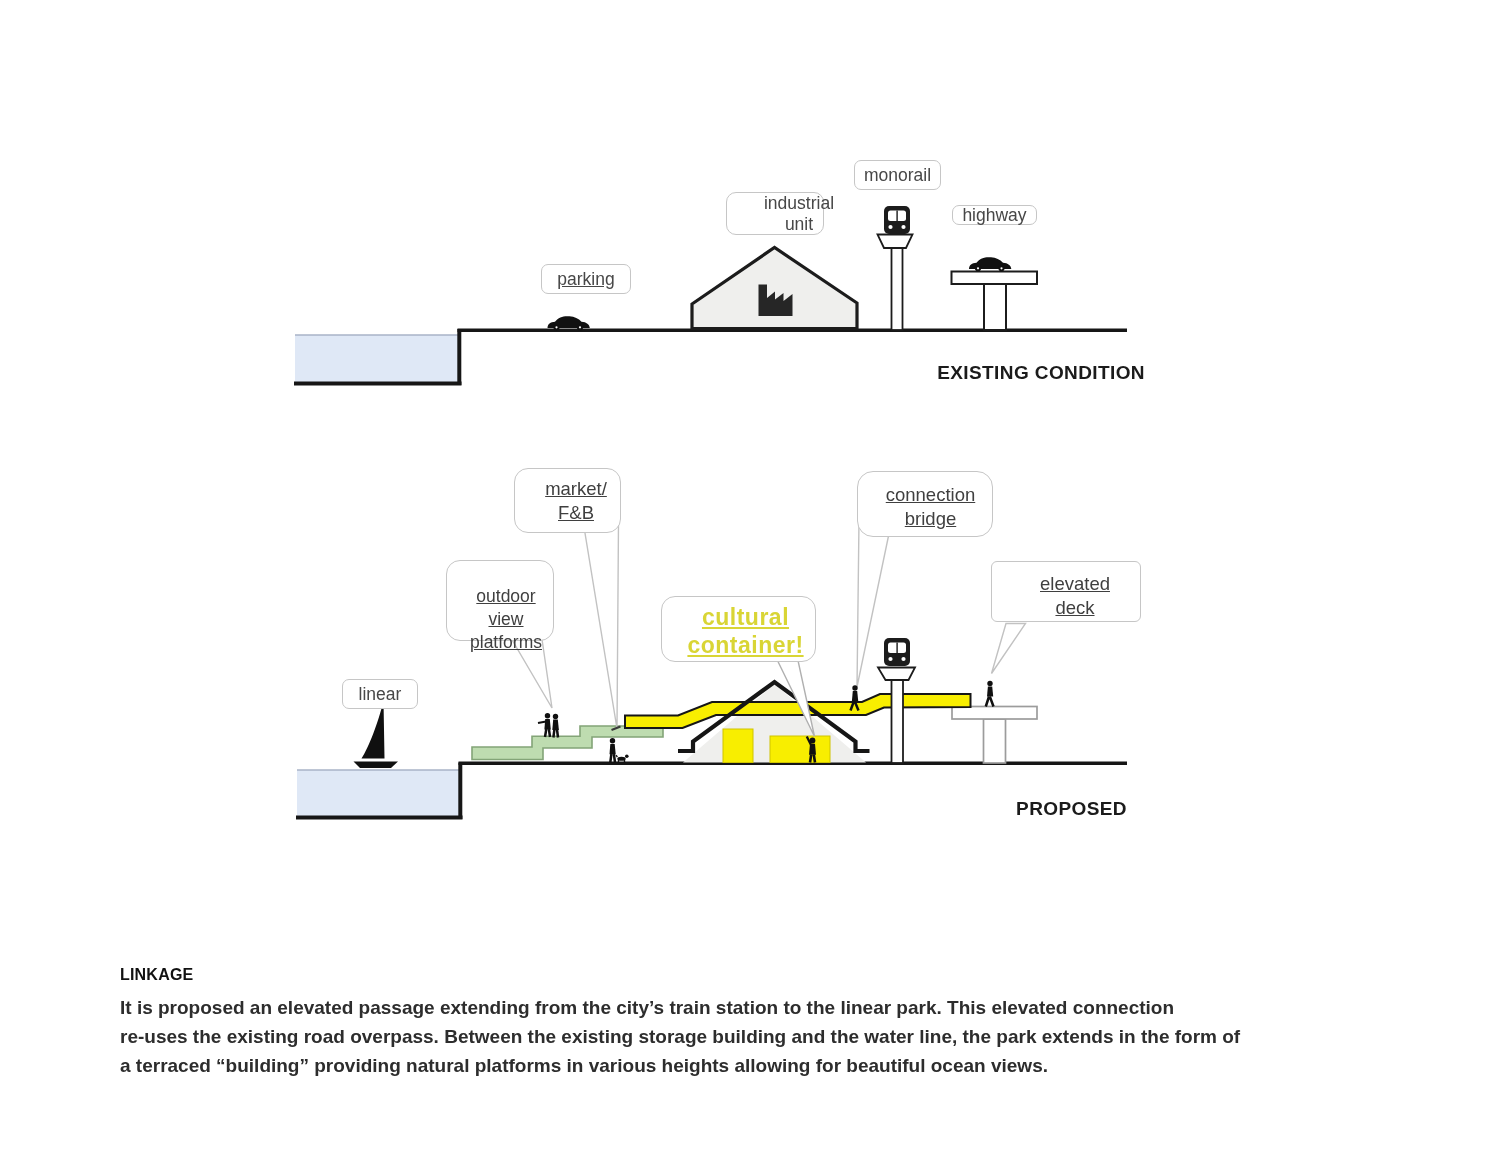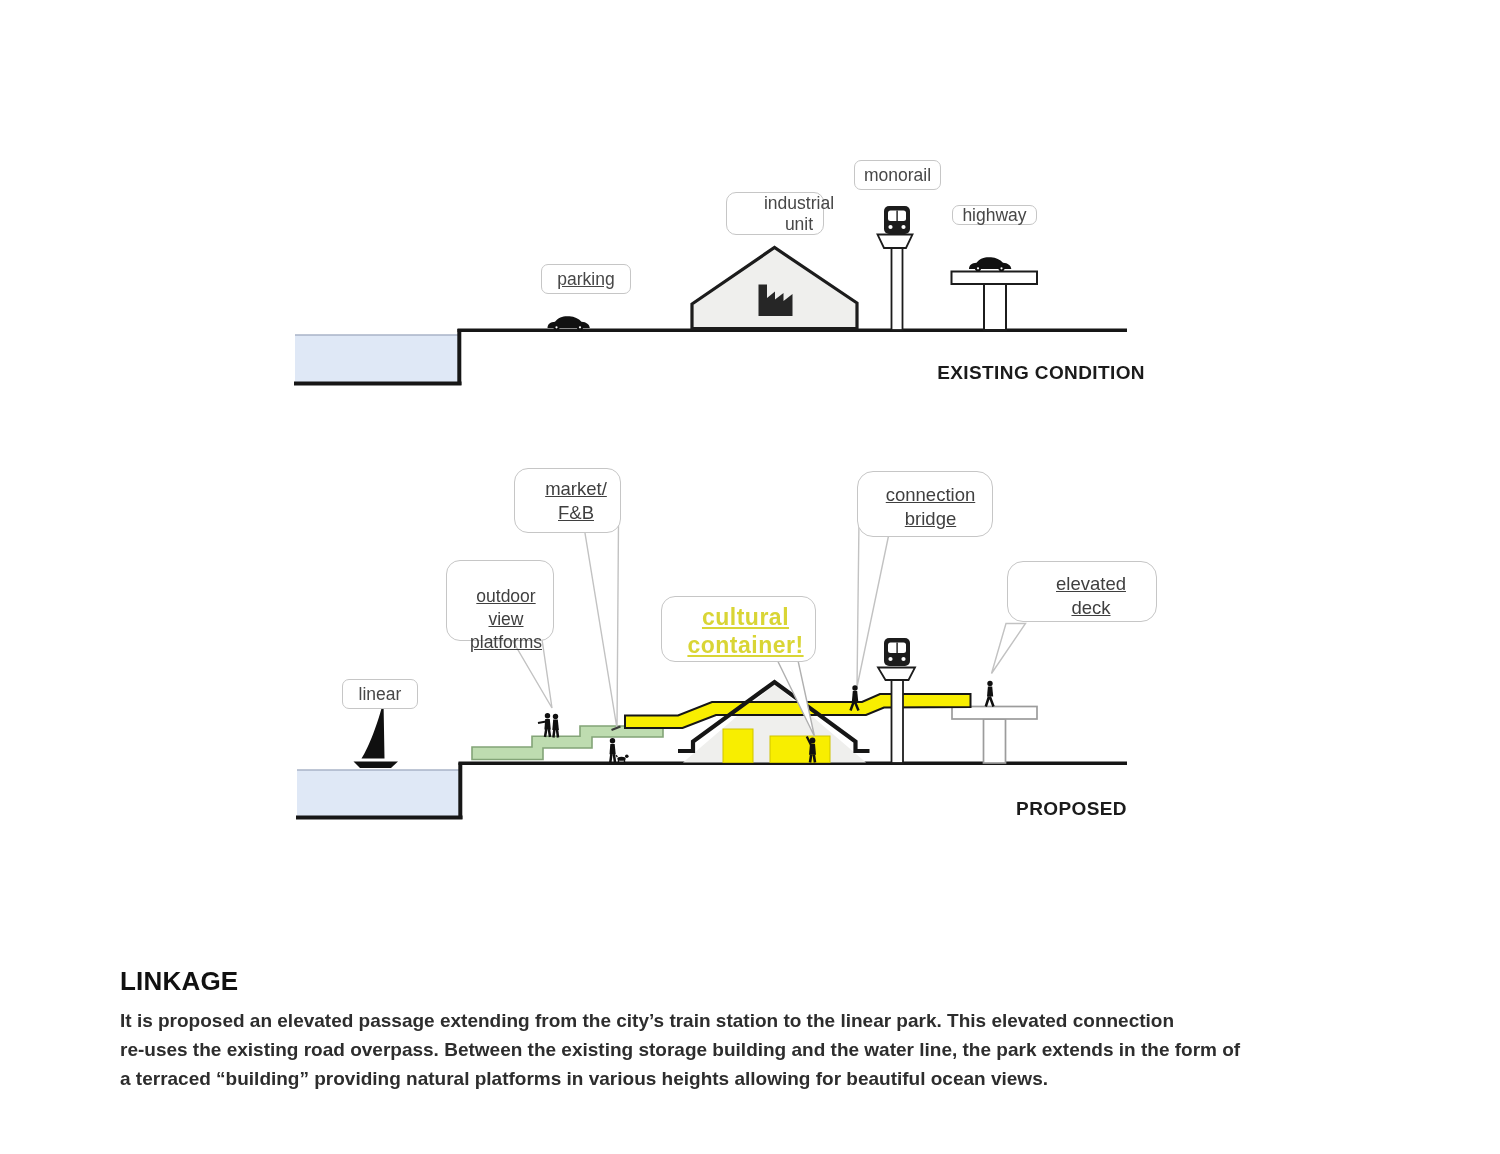--- a/index.html
+++ b/index.html
@@ -9,21 +9,21 @@
   .lbl{position:absolute;box-sizing:border-box;background:#fff;border:1.6px solid #c6c6c6;
        border-radius:7px;color:#474747;font-size:17.5px;display:flex;align-items:center;
        justify-content:center;text-align:center;white-space:pre-line;line-height:1.16;z-index:3;}
   .bubble{position:absolute;box-sizing:border-box;background:#fff;border:1.5px solid #c6c6c6;
        border-radius:14px;color:#3f3f3f;font-size:18.5px;line-height:1.32;text-align:center;
        white-space:pre-line;z-index:3;text-decoration:underline;}
   .bubble.cultural{color:#d9d535;font-weight:bold;font-size:23px;line-height:1.2;letter-spacing:0.5px;}
   .section-title{position:absolute;font-weight:bold;font-size:19px;color:#1b1b1b;
        letter-spacing:0.4px;text-align:right;z-index:3;}
   .desc{position:absolute;left:120px;top:966px;width:1300px;z-index:3;}
-  .desc-heading{font-weight:bold;font-size:26px;color:#111;margin-bottom:9px;letter-spacing:0.2px;}
+  .desc-heading{font-weight:bold;font-size:16px;color:#111;margin-bottom:9px;letter-spacing:0.2px;}
   .desc-line{font-size:19px;color:#2d2d2d;line-height:29px;font-weight:bold;}
 </style>
 </head>
 <body>
 
 <div id="canvas">
 
 <svg id="art" width="1500" height="1154" viewBox="0 0 1500 1154">
 
   <g>
@@ -185,21 +185,21 @@
 
 <div class="bubble" style="left:514px;top:468px;width:107px;height:65px;padding:8px 0 0 17px;">market/
 F&amp;B</div>
 
 <div class="bubble cultural" style="left:661px;top:596px;width:155px;height:66px;padding:7px 0 0 14px;">cultural
 container!</div>
 
 <div class="bubble" style="left:857px;top:471px;width:136px;height:66px;padding:11px 0 0 11px;border-radius:16px;">connection
 bridge</div>
 
-<div class="bubble" style="left:991px;top:561px;width:150px;height:61px;padding:10px 0 0 18px;border-radius:16px;margin-left:16px;">elevated
+<div class="bubble" style="left:991px;top:561px;width:150px;height:61px;padding:10px 0 0 18px;border-radius:6px;">elevated
 deck</div>
 
 <div class="section-title" style="left:827px;top:798px;width:300px;">PROPOSED</div>
 
 <div class="desc">
   <div class="desc-heading">LINKAGE</div>
   <div class="desc-line">It is proposed an elevated passage extending from the city’s train station to the linear park. This elevated connection</div>
   <div class="desc-line">re-uses the existing road overpass. Between the existing storage building and the water line, the park extends in the form of</div>
   <div class="desc-line">a terraced “building” providing natural platforms in various heights allowing for beautiful ocean views.</div>
 </div>

